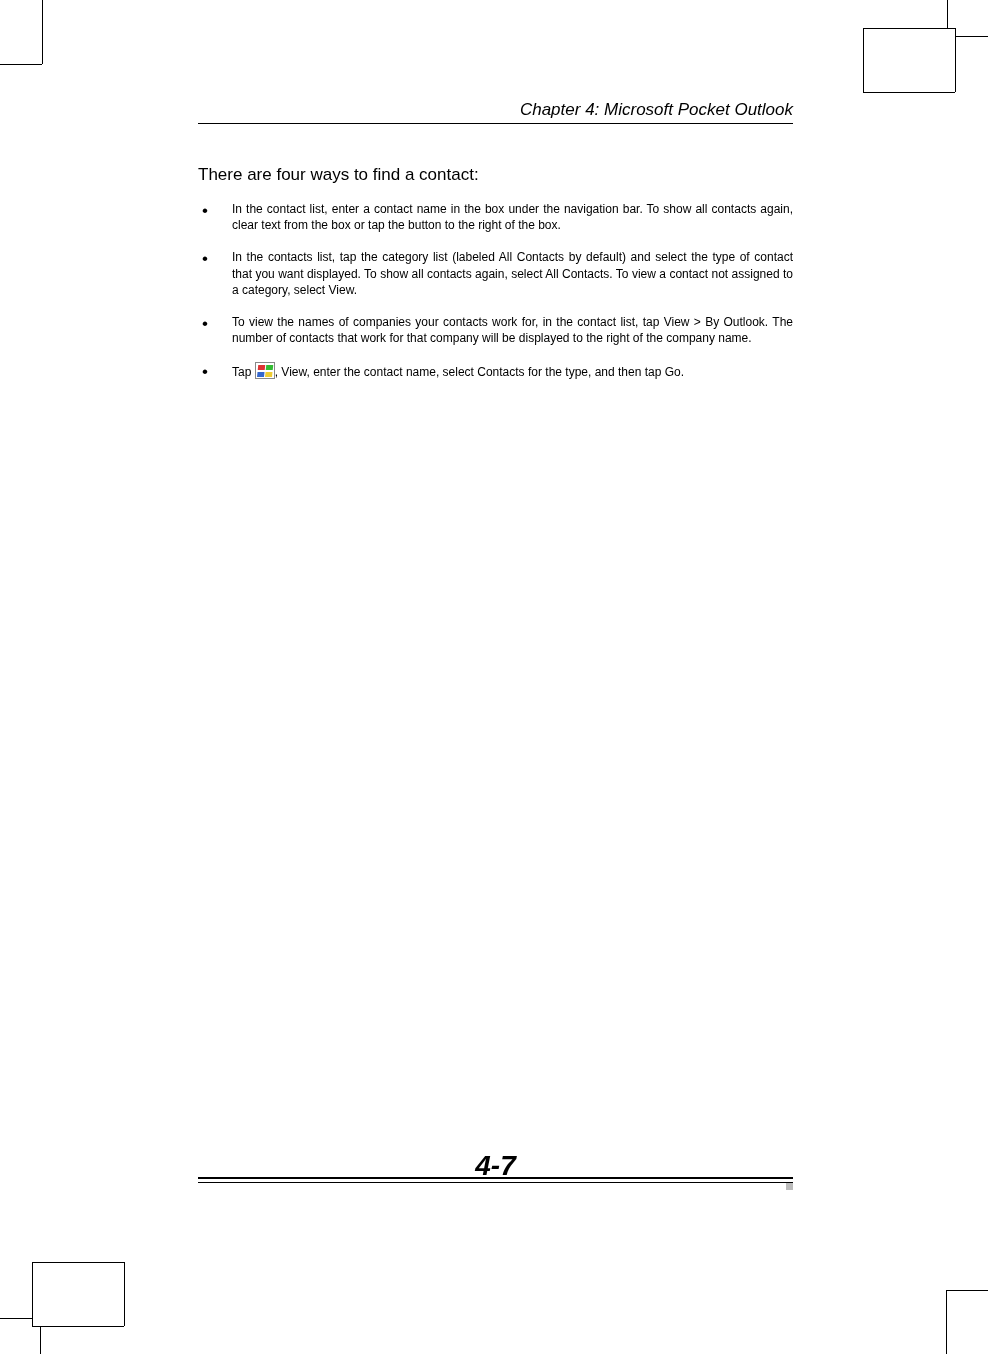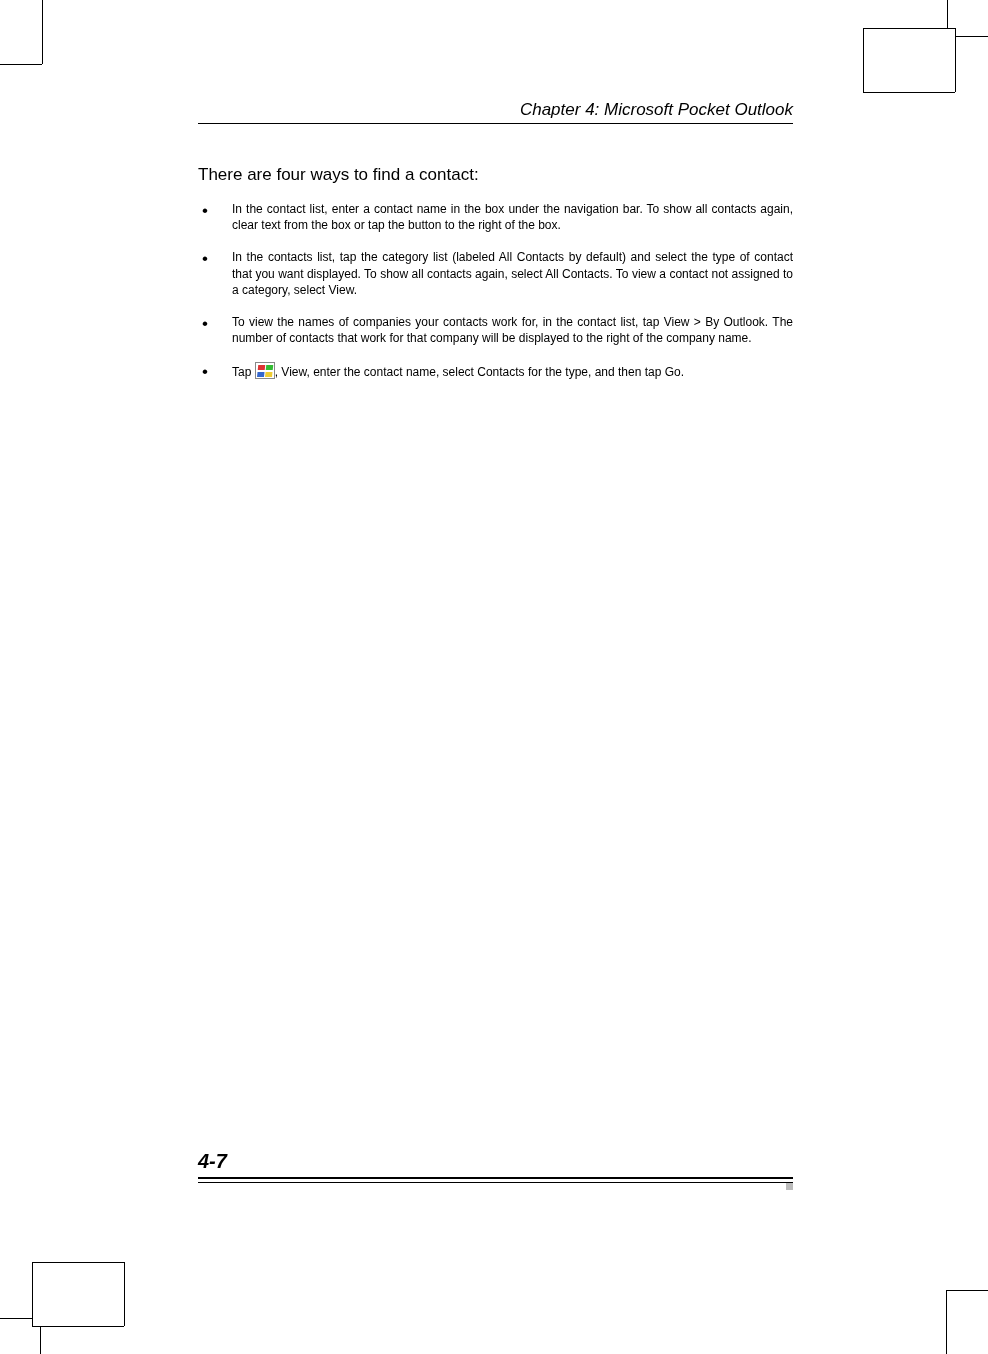--- a/index.html
+++ b/index.html
@@ -131,24 +131,24 @@
     left: 786px;
     width: 7px;
     height: 7px;
     background: #bbb;
   }
   .page-num {
     position: absolute;
     top: 1150px;
     left: 198px;
     width: 595px;
-    text-align: left;
+    text-align: center;
     font-style: italic;
     font-weight: bold;
-    font-size: 20px;
+    font-size: 28px;
   }
 </style>
 </head>
 <body>
 
 <div class="crop ctl-h"></div>
 <div class="crop ctl-v"></div>
 <div class="crop ctr-top"></div>
 <div class="crop ctr-left"></div>
 <div class="crop ctr-right"></div>

